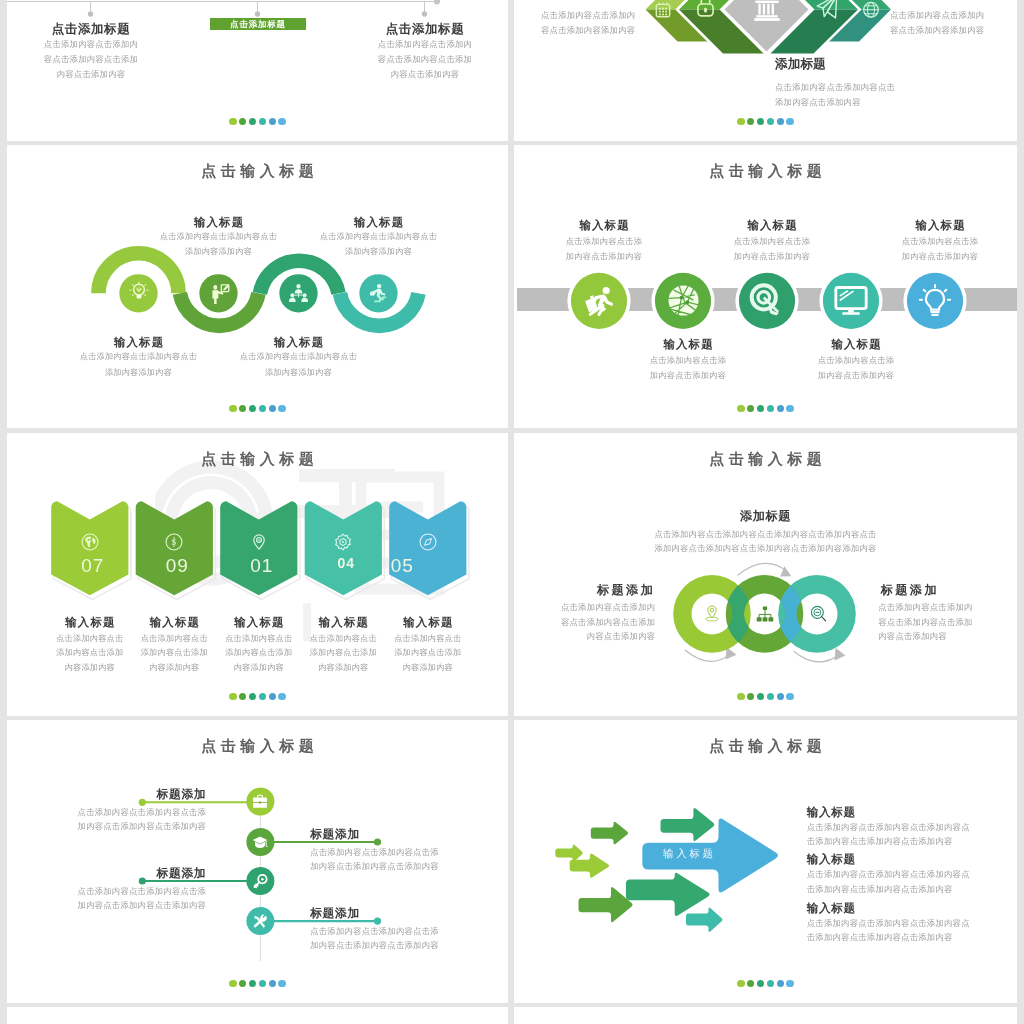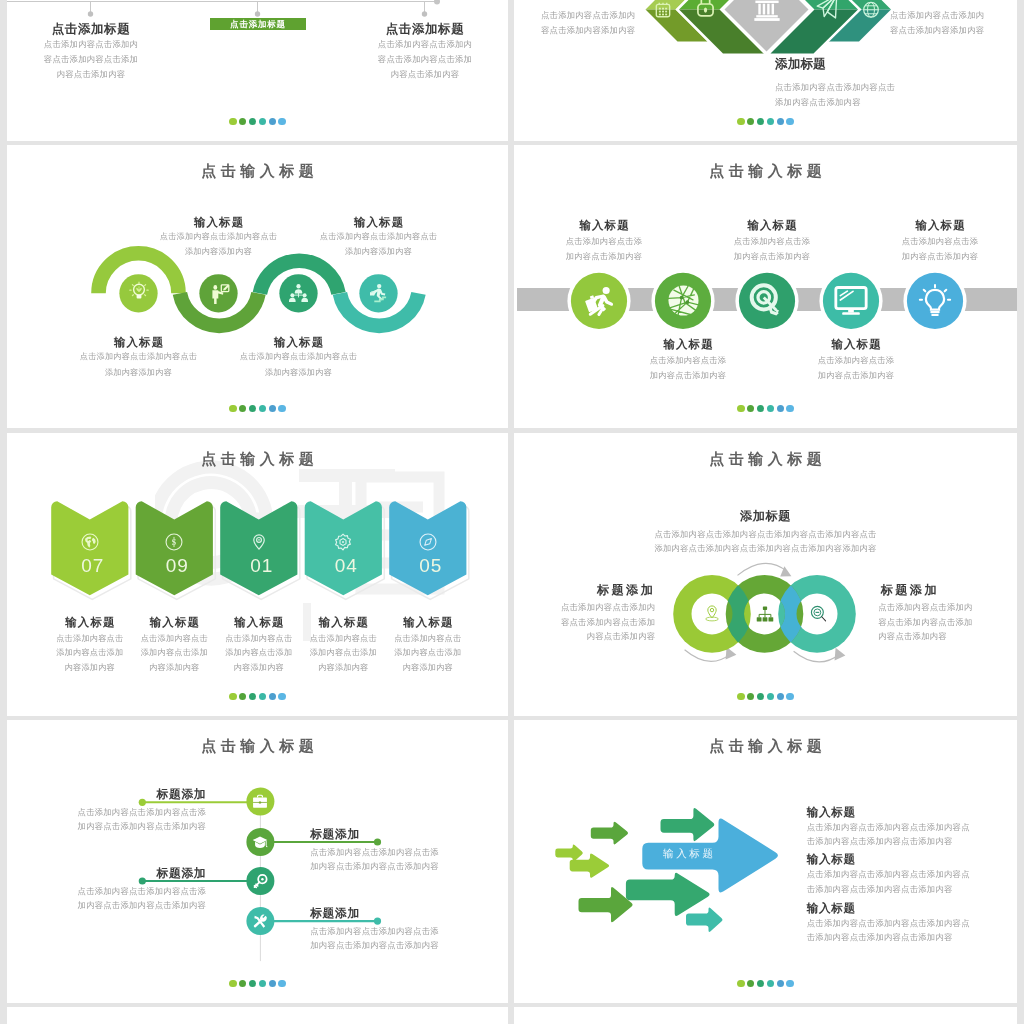--- a/index.html
+++ b/index.html
@@ -430,22 +430,22 @@
     <circle cx="12" cy="12" r="1.3" fill="#dff5ee"></circle>
   </svg>
   <svg style="position:absolute;left:411.8px;top:99.5px;" width="18" height="18" viewBox="0 0 24 24">
     <circle cx="12" cy="12" r="10.6" fill="none" stroke="#ddf0f9" stroke-width="1.5"></circle>
     <path d="m16.6 7.4-2.2 6.8-6.8 2.2 2.2-6.8z" fill="none" stroke="#ddf0f9" stroke-width="1.4" stroke-linejoin="round"></path>
   </svg>
 
   <div style="position:absolute;left:45.8px;top:121.5px;width:80px;text-align:center;color:#eef7e0;font-size:19px;font-weight:400;letter-spacing:1px;">07</div>
   <div style="position:absolute;left:130.3px;top:121.5px;width:80px;text-align:center;color:#eef7e0;font-size:19px;font-weight:400;letter-spacing:1px;">09</div>
   <div style="position:absolute;left:214.8px;top:121.5px;width:80px;text-align:center;color:#eef7e0;font-size:19px;font-weight:400;letter-spacing:1px;">01</div>
-  <div style="position:absolute;left:299.3px;top:121.5px;width:80px;text-align:center;color:#eef7e0;font-size:19px;font-weight:400;letter-spacing:1px;">04</div>
-  <div style="position:absolute;left:383.8px;top:121.5px;width:80px;text-align:center;color:#eef7e0;font-size:19px;font-weight:400;letter-spacing:1px;">05</div>
+  <div style="position:absolute;left:299.3px;top:121.5px;width:80px;text-align:center;color:#eef7e0;font-size:14px;font-weight:700;letter-spacing:1px;">04</div>
+  <div style="position:absolute;left:383.8px;top:121.5px;width:80px;text-align:left;color:#eef7e0;font-size:19px;font-weight:400;letter-spacing:1px;">05</div>
 
   <div class="ctr" style="position:absolute;left:22.8px;top:182.3px;width:120px;">
     <div class="h3" style="font-size:11.4px;letter-spacing:1.2px;text-indent:1.2px;">输入标题</div>
     <div class="bd" style="margin-top:1.7px;line-height:14.5px;font-size:8.2px;">
       <div>点击添加内容点击</div>
       <div>添加内容点击添加</div>
       <div>内容添加内容</div>
     </div>
   </div>
   <div class="ctr" style="position:absolute;left:107.3px;top:182.3px;width:120px;">

